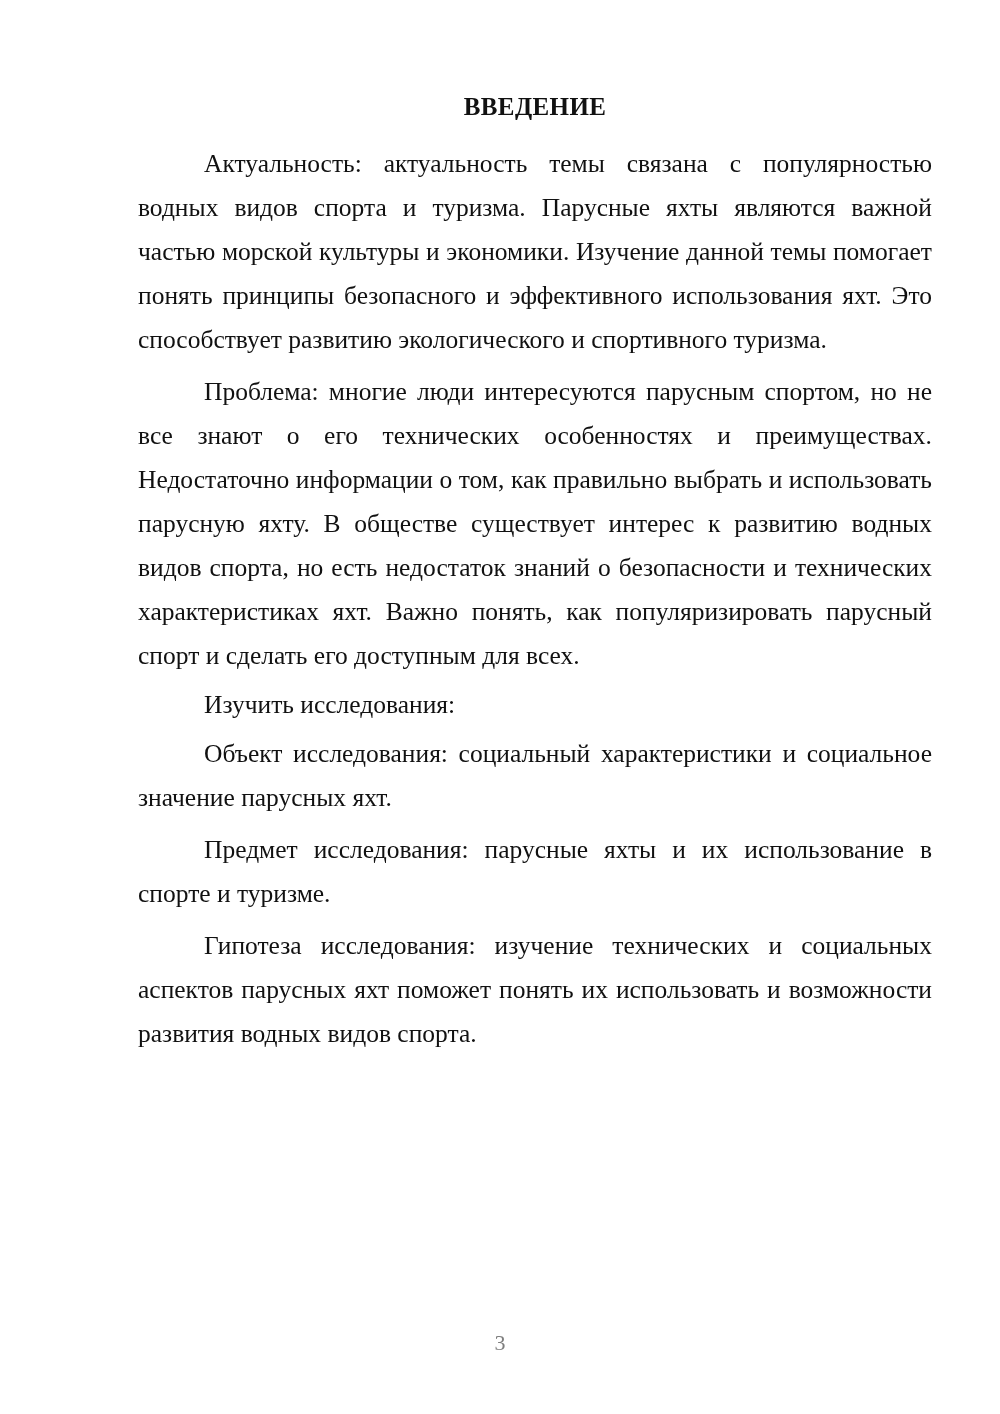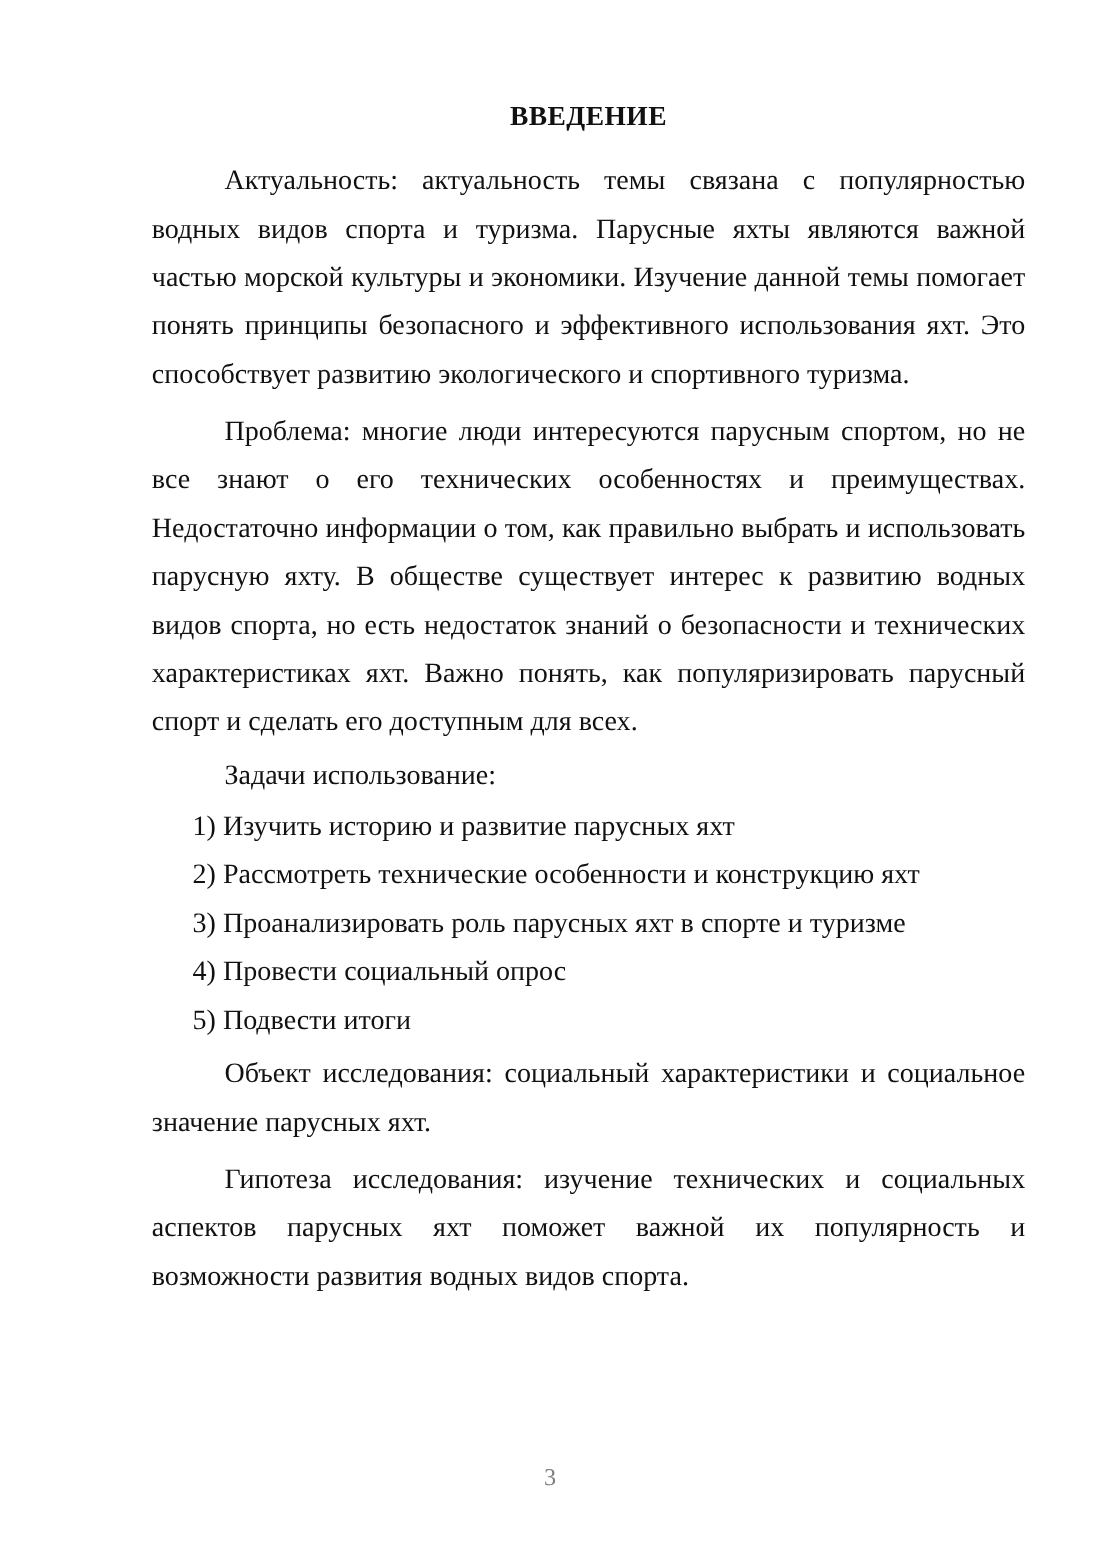--- a/index.html
+++ b/index.html
@@ -90,32 +90,26 @@
 <div class="page">
   <div class="content">
 
     <h1 class="doc-heading">ВВЕДЕНИЕ</h1>
 
     <p class="para">Актуальность: актуальность темы связана с популярностью водных видов спорта и туризма. Парусные яхты являются важной частью морской культуры и экономики. Изучение данной темы помогает понять принципы безопасного и эффективного использования яхт. Это способствует развитию экологического и спортивного туризма.</p>
 
     <p class="para">Проблема: многие люди интересуются парусным спортом, но не все знают о его технических особенностях и преимуществах. Недостаточно информации о том, как правильно выбрать и использовать парусную яхту. В обществе существует интерес к развитию водных видов спорта, но есть недостаток знаний о безопасности и технических характеристиках яхт. Важно понять, как популяризировать парусный спорт и сделать его доступным для всех.</p>
 
 
-    <p class="subhead">Задачи использование:</p>
+    <p class="subhead">Изучить исследования:</p>
 
-    <ul class="list">
-      <li class="list-item">1) Изучить историю и развитие парусных яхт</li>
-      <li class="list-item">2) Рассмотреть технические особенности и конструкцию яхт</li>
-      <li class="list-item">3) Проанализировать роль парусных яхт в спорте и туризме</li>
-      <li class="list-item">4) Провести социальный опрос</li>
-      <li class="list-item">5) Подвести итоги</li>
-    </ul>
 
     <p class="para">Объект исследования: социальный характеристики и социальное значение парусных яхт.</p>
 
+    <p class="para">Предмет исследования: парусные яхты и их использование в спорте и туризме.</p>
 
-    <p class="para">Гипотеза исследования: изучение технических и социальных аспектов парусных яхт поможет важной их популярность и возможности развития водных видов спорта.</p>
+    <p class="para">Гипотеза исследования: изучение технических и социальных аспектов парусных яхт поможет понять их использовать и возможности развития водных видов спорта.</p>
 
 
   </div>
 
   <div class="page-number">3</div>
 </div>
 
 </body></html>

